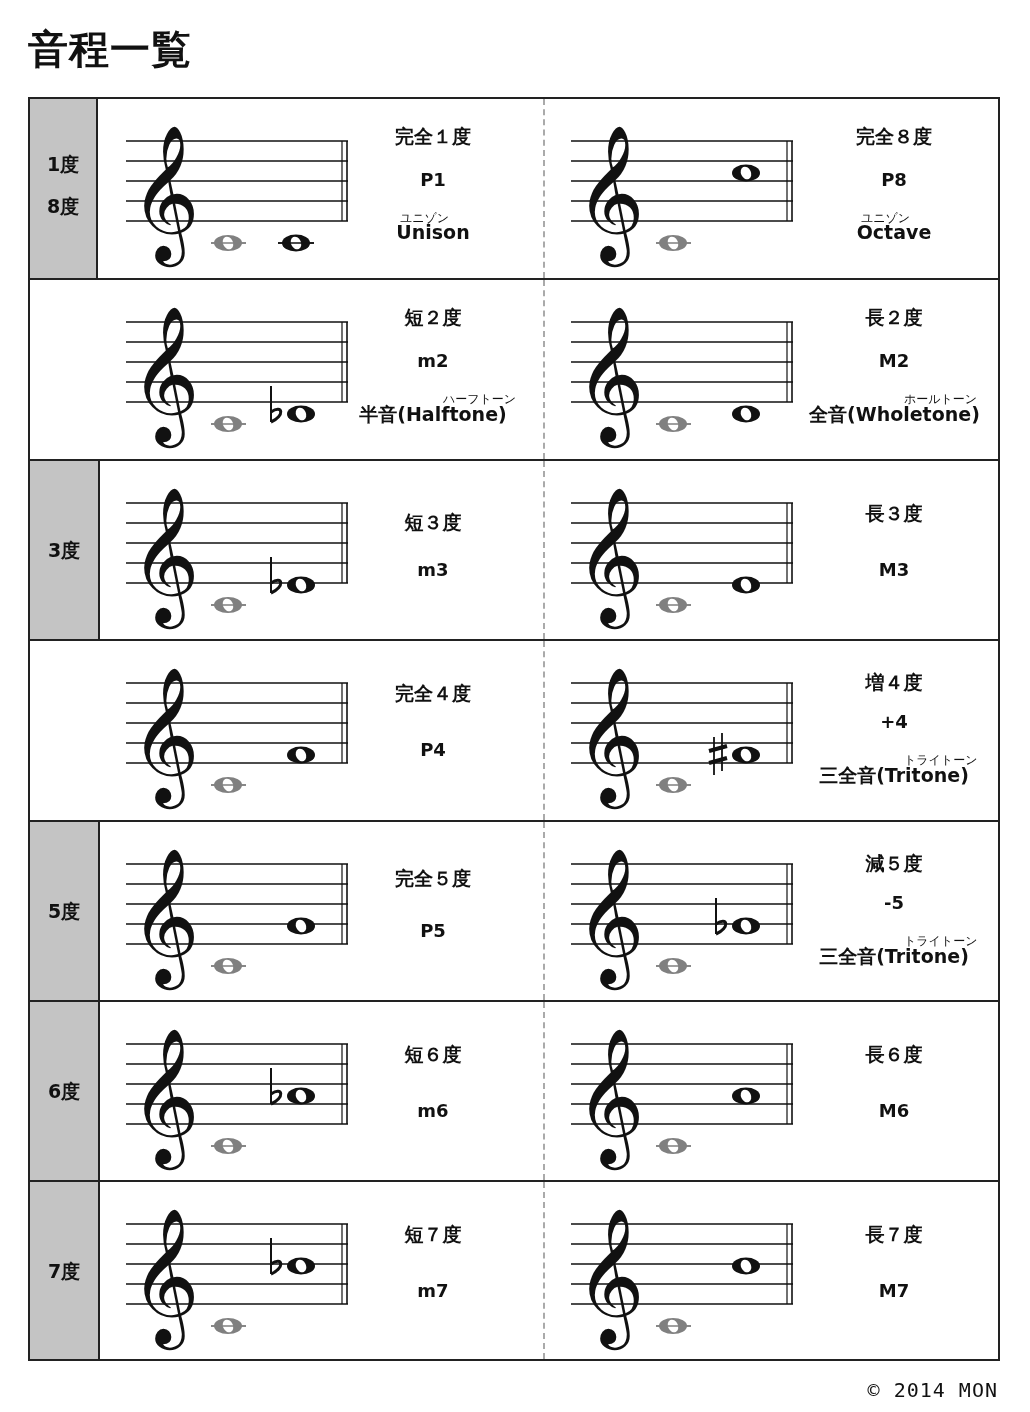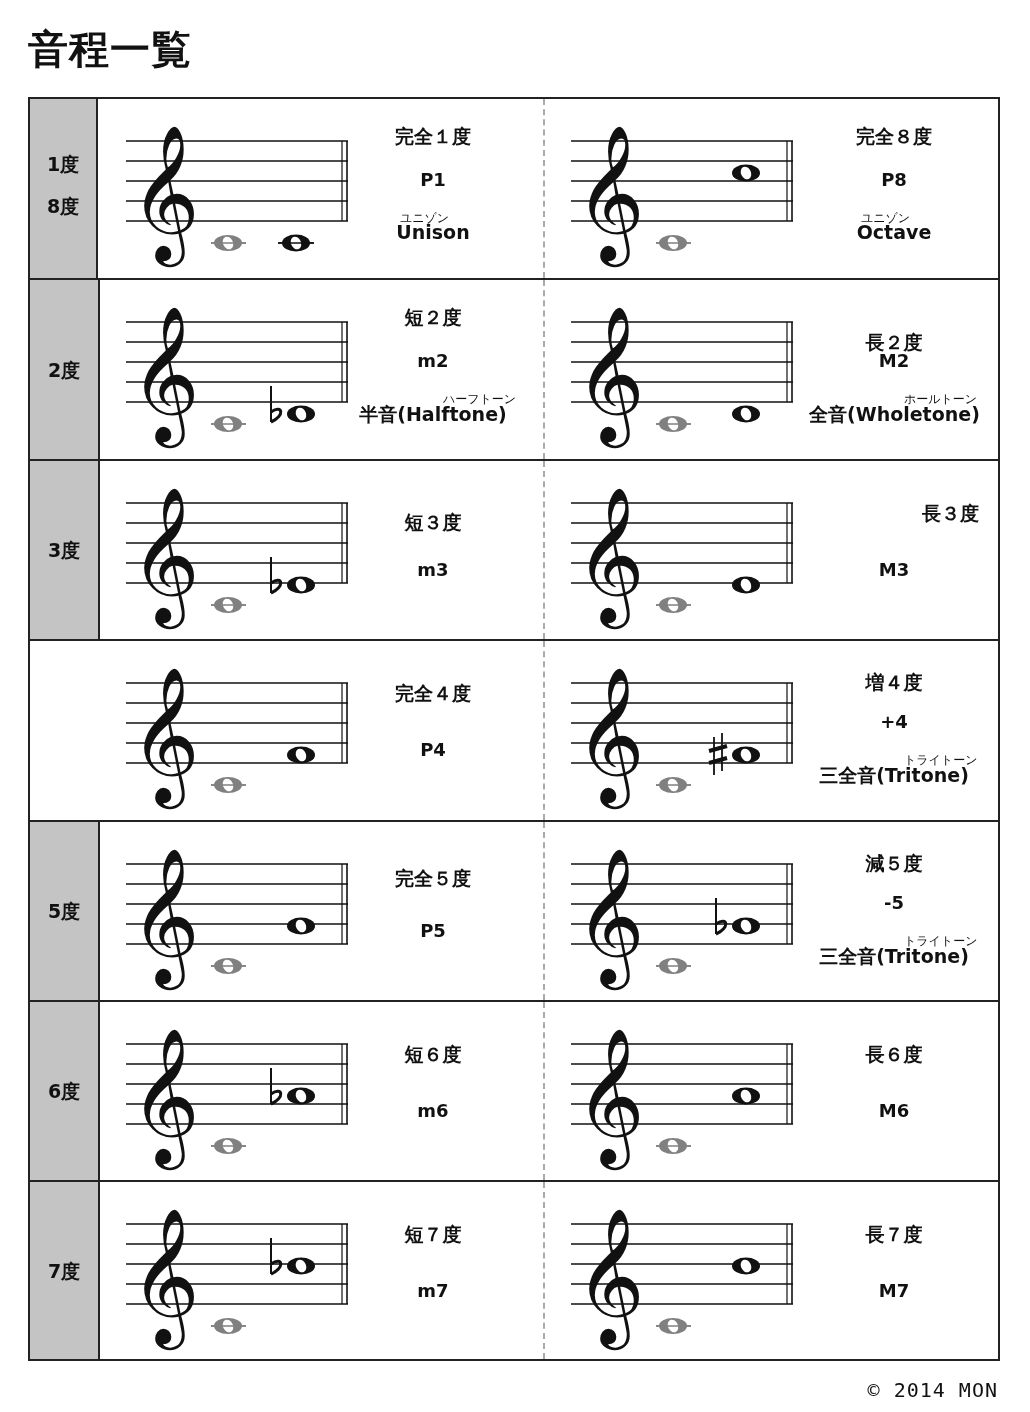--- a/index.html
+++ b/index.html
@@ -82,23 +82,20 @@
           </svg></div>
         <div class="info">
           <div class="iname" style="top: 25px;">完全８度</div>
           <div class="iabbr" style="top: 70px;">P8</div>
           <div class="ruby" style="top: 111px; left: 52px;">ユニゾン</div>
           <div class="iextra" style="top: 122px;">Octave</div>
         </div>
       </div>
     </div>
     <div class="row" style="top: 181px; height: 181px;">
-      <div class="rowlabel">
-        <div>2度</div>
-      </div>
       <div class="divider"></div>
       <div class="cell left">
         <div class="staff"><svg width="260" height="180" viewBox="0 0 260 180" xmlns="http://www.w3.org/2000/svg">
             <line x1="0" y1="42" x2="222" y2="42" stroke="#111111" stroke-width="1.6"></line>
             <line x1="0" y1="62" x2="222" y2="62" stroke="#111111" stroke-width="1.6"></line>
             <line x1="0" y1="82" x2="222" y2="82" stroke="#111111" stroke-width="1.6"></line>
             <line x1="0" y1="102" x2="222" y2="102" stroke="#111111" stroke-width="1.6"></line>
             <line x1="0" y1="122" x2="222" y2="122" stroke="#111111" stroke-width="1.6"></line>
             <line x1="216" y1="42" x2="216" y2="122" stroke="#111111" stroke-width="1.2"></line>
             <line x1="221" y1="42" x2="221" y2="122" stroke="#111111" stroke-width="1.6"></line>
@@ -130,21 +127,21 @@
             <line x1="221" y1="42" x2="221" y2="122" stroke="#111111" stroke-width="1.6"></line>
             <text x="4" y="134" font-size="118" font-family="DejaVu Serif, serif" fill="#111111">𝄞</text>
             <line x1="85" y1="144" x2="120" y2="144" stroke="#808080" stroke-width="1.6"></line>
             <ellipse cx="102" cy="144" rx="14" ry="8" fill="#808080"></ellipse>
             <ellipse cx="102" cy="144" rx="5" ry="6.5" fill="#fff" transform="rotate(-25 102 144)"></ellipse>
             <line x1="85" y1="144" x2="120" y2="144" stroke="#808080" stroke-width="1.6"></line>
             <ellipse cx="175" cy="134" rx="14" ry="8.5" fill="#111111"></ellipse>
             <ellipse cx="175" cy="134" rx="5" ry="6.5" fill="#fff" transform="rotate(-25 175 134)"></ellipse>
           </svg></div>
         <div class="info">
-          <div class="iname" style="top: 25px; margin-top: 25px;">長２度</div>
+          <div class="iname" style="top: 25px;">長２度</div>
           <div class="iabbr" style="top: 70px;">M2</div>
           <div class="ruby" style="top: 111px; left: 95px;">ホールトーン</div>
           <div class="iextra" style="top: 122px;">全音(Wholetone)</div>
         </div>
       </div>
     </div>
     <div class="row" style="top: 362px; height: 180px;">
       <div class="rowlabel">
         <div>3度</div>
       </div>
@@ -184,21 +181,21 @@
             <line x1="221" y1="42" x2="221" y2="122" stroke="#111111" stroke-width="1.6"></line>
             <text x="4" y="134" font-size="118" font-family="DejaVu Serif, serif" fill="#111111">𝄞</text>
             <line x1="85" y1="144" x2="120" y2="144" stroke="#808080" stroke-width="1.6"></line>
             <ellipse cx="102" cy="144" rx="14" ry="8" fill="#808080"></ellipse>
             <ellipse cx="102" cy="144" rx="5" ry="6.5" fill="#fff" transform="rotate(-25 102 144)"></ellipse>
             <line x1="85" y1="144" x2="120" y2="144" stroke="#808080" stroke-width="1.6"></line>
             <ellipse cx="175" cy="124" rx="14" ry="8.5" fill="#111111"></ellipse>
             <ellipse cx="175" cy="124" rx="5" ry="6.5" fill="#fff" transform="rotate(-25 175 124)"></ellipse>
           </svg></div>
         <div class="info">
-          <div class="iname" style="top: 40px; text-align: right;">長３度</div>
+          <div class="iname" style="top: 40px;">長３度</div>
           <div class="iabbr" style="top: 98px;">M3</div>
         </div>
       </div>
     </div>
     <div class="row" style="top: 542px; height: 181px;">
       <div class="divider"></div>
       <div class="cell left">
         <div class="staff"><svg width="260" height="180" viewBox="0 0 260 180" xmlns="http://www.w3.org/2000/svg">
             <line x1="0" y1="42" x2="222" y2="42" stroke="#111111" stroke-width="1.6"></line>
             <line x1="0" y1="62" x2="222" y2="62" stroke="#111111" stroke-width="1.6"></line>

